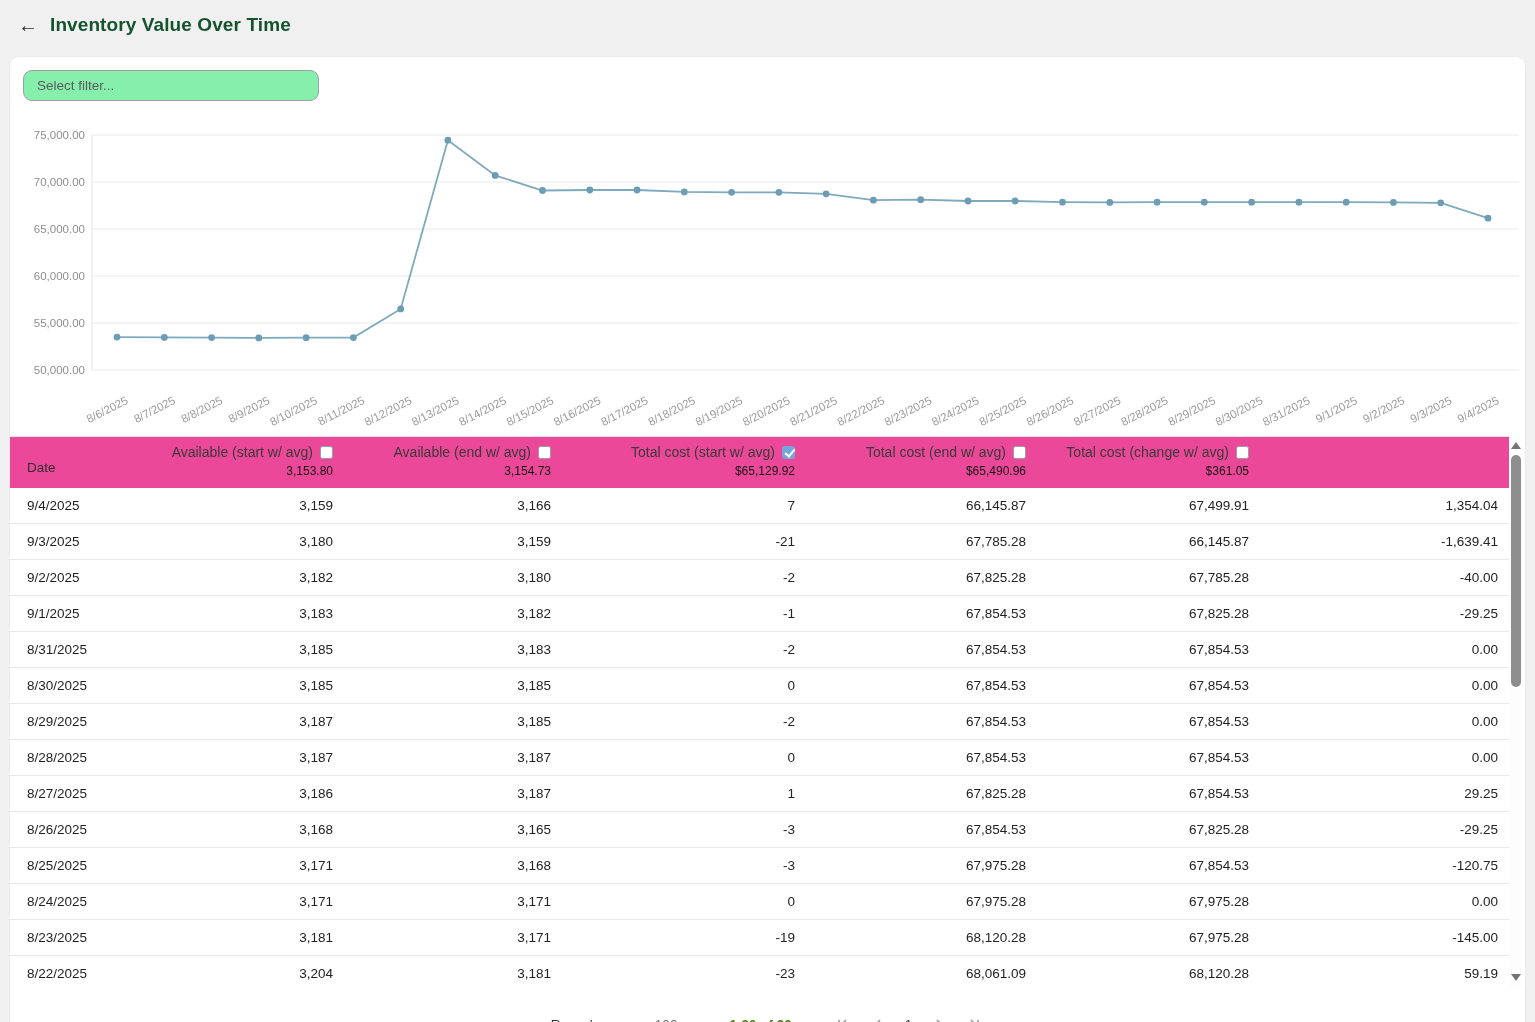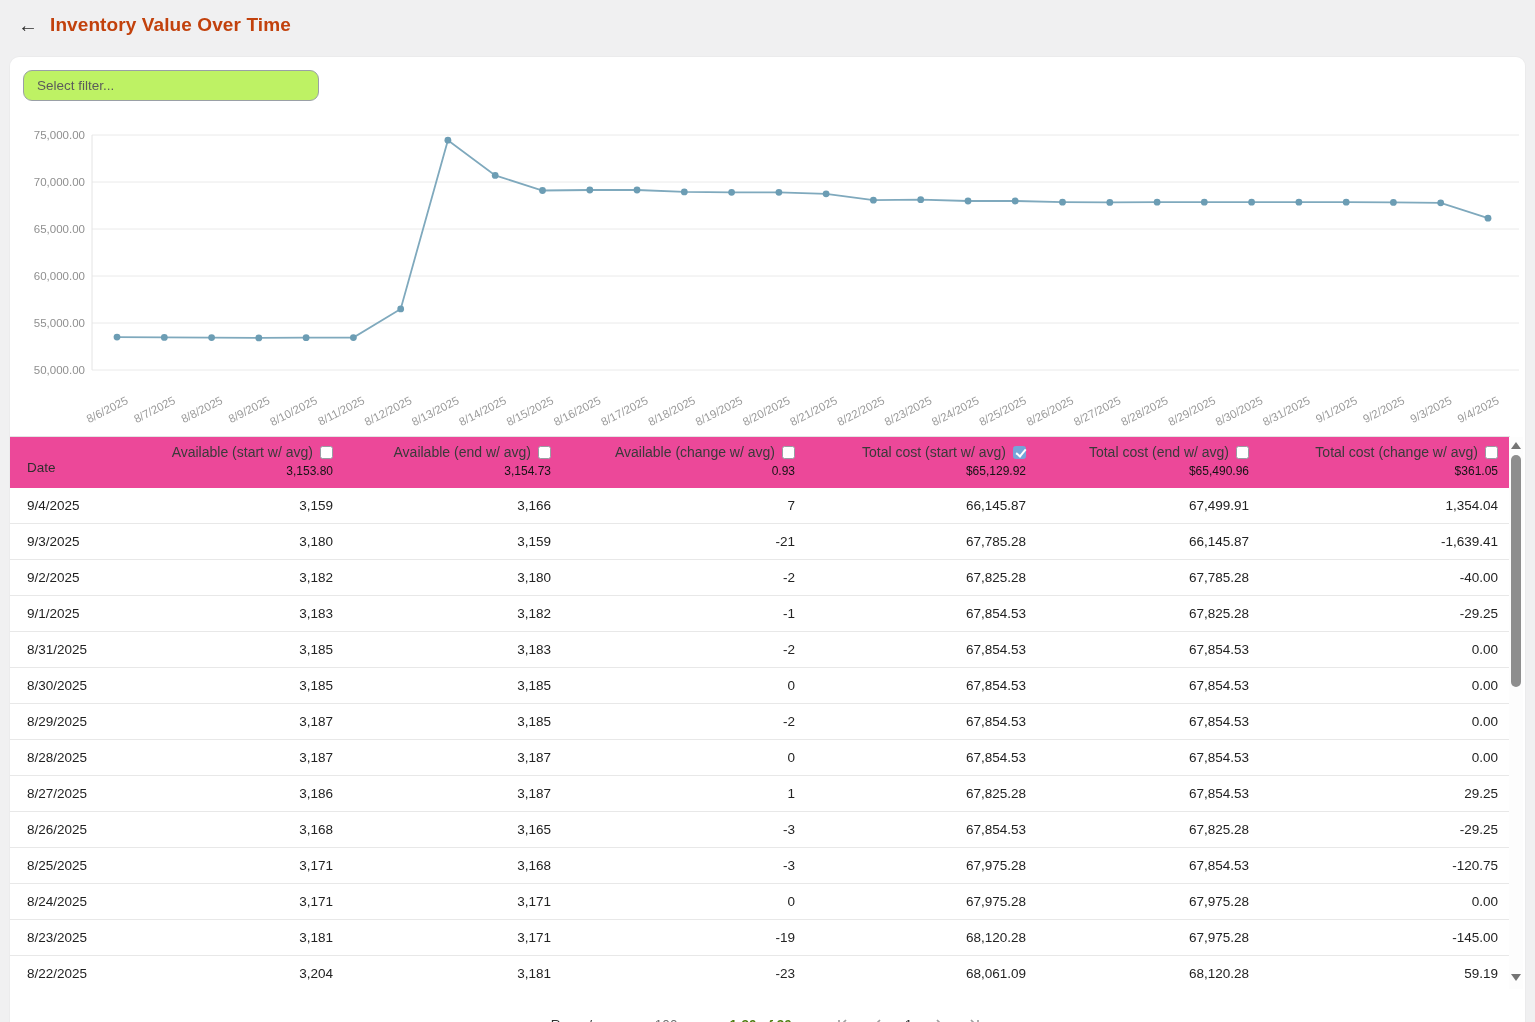--- a/index.html
+++ b/index.html
@@ -2,35 +2,35 @@
 <html><head>
 <meta charset="utf-8">
 <style>
   *{margin:0;padding:0;box-sizing:border-box}
   html,body{width:1535px;height:1022px;overflow:hidden;background:#f0f0f1;
     font-family:"Liberation Sans",sans-serif;color:#222;}
   
   .topbar{height:50px;display:flex;align-items:center;padding:0 12px;}
   .back-btn{background:none;border:none;font-size:20px;color:#2b2b2b;cursor:pointer;
     padding:2px 8px 2px 6px;line-height:1;font-family:inherit}
-  .page-title{font-size:19px;font-weight:bold;color:#c2410c;margin-left:4px;letter-spacing:.1px}
+  .page-title{font-size:19px;font-weight:bold;color:#14532d;margin-left:4px;letter-spacing:.1px}
   .controls{margin-left:auto;display:flex;align-items:center;gap:9px}
   .dd{display:flex;align-items:center;gap:7px;font-size:13.5px;font-weight:bold;
     color:#2d2d2d;padding:6px 7px;cursor:pointer;border-radius:6px}
   .caret{width:0;height:0;border-left:4px solid transparent;border-right:4px solid transparent;
     border-top:5px solid #4d4d4d;margin-top:2px}
   .btn{background:#e3e3e5;border:none;border-radius:6px;padding:8px 14px;font-size:13.5px;
     font-weight:bold;color:#2d2d2d;cursor:pointer;font-family:inherit;line-height:1}
   .btn.icon-only{padding:6px 17px;display:flex;align-items:center}
   
   .card{position:absolute;left:10px;top:57px;width:1515px;height:965px;background:#fff;
     border-radius:9px 9px 0 0;overflow:hidden;box-shadow:0 0 0 1px rgba(0,0,0,0.02)}
   .filter-row{padding:13px 13px 0}
   .filter-input{width:296px;height:31px;border:1px solid #9aa0a6;border-radius:9px;
-    padding:0 13px;font-size:13.5px;color:#333;outline:none;font-family:inherit;background:#bef264}
+    padding:0 13px;font-size:13.5px;color:#333;outline:none;font-family:inherit;background:#86efac}
   .filter-input::placeholder{color:#5b5b5b}
   
   .chart-wrap{position:absolute;left:0;top:57px;width:1515px;height:322px}
   
   .cols{display:grid;grid-template-columns:150px 173px 218px 244px 231px 223px 249px}
   .table-header{position:absolute;left:0;top:379px;width:1500px;height:62px;background:#ec4899;
     border-top:1px solid #e3e3e3;border-bottom:1px solid #d7d7d7;}
   .th{padding-top:7px}
   .th-date{display:flex;align-items:center;padding:0 0 0 17px;font-size:13.5px;color:#2e2e2e}
   .th-top{display:flex;justify-content:flex-end;align-items:center;gap:7px}
@@ -173,27 +173,20 @@
       </div>
       <div class="th num">
         <div class="th-top">
           <span class="th-label">Available (end w/ avg)</span>
           <span class="cb"></span>
         </div>
         <div class="th-agg">3,154.73</div>
       </div>
       <div class="th num">
         <div class="th-top">
-          <span class="th-label">Available (change w/ avg)</span>
-          <span class="cb"></span>
-        </div>
-        <div class="th-agg">0.93</div>
-      </div>
-      <div class="th num">
-        <div class="th-top">
           <span class="th-label">Total cost (start w/ avg)</span>
           <span class="cb checked"></span>
         </div>
         <div class="th-agg">$65,129.92</div>
       </div>
       <div class="th num">
         <div class="th-top">
           <span class="th-label">Total cost (end w/ avg)</span>
           <span class="cb"></span>
         </div>

